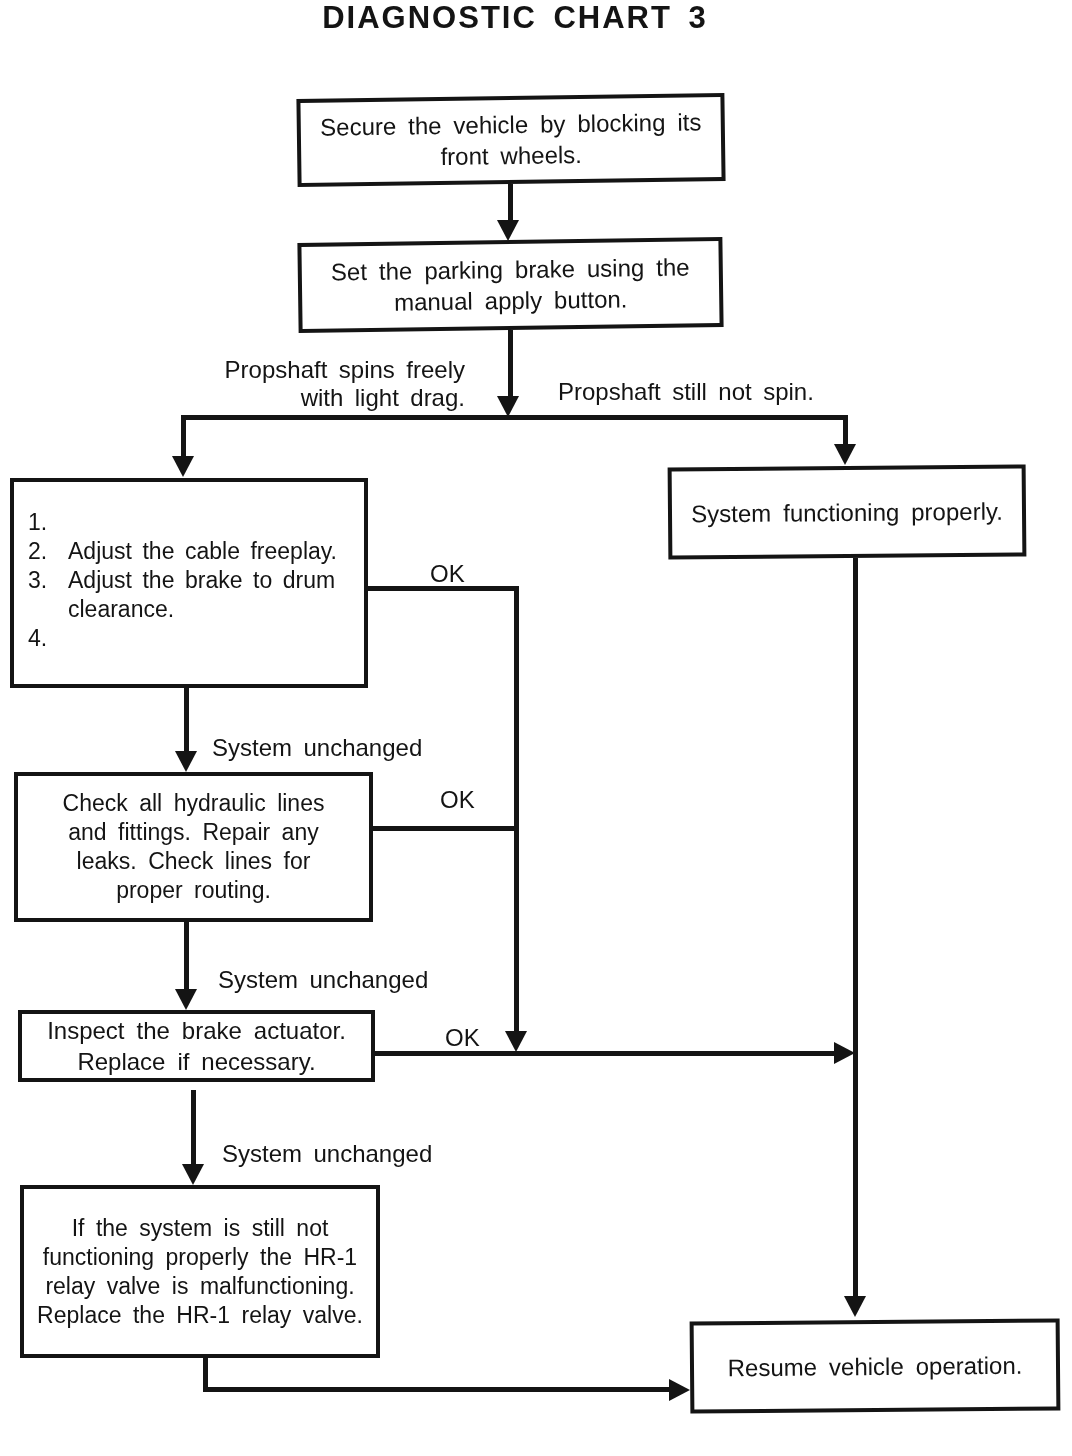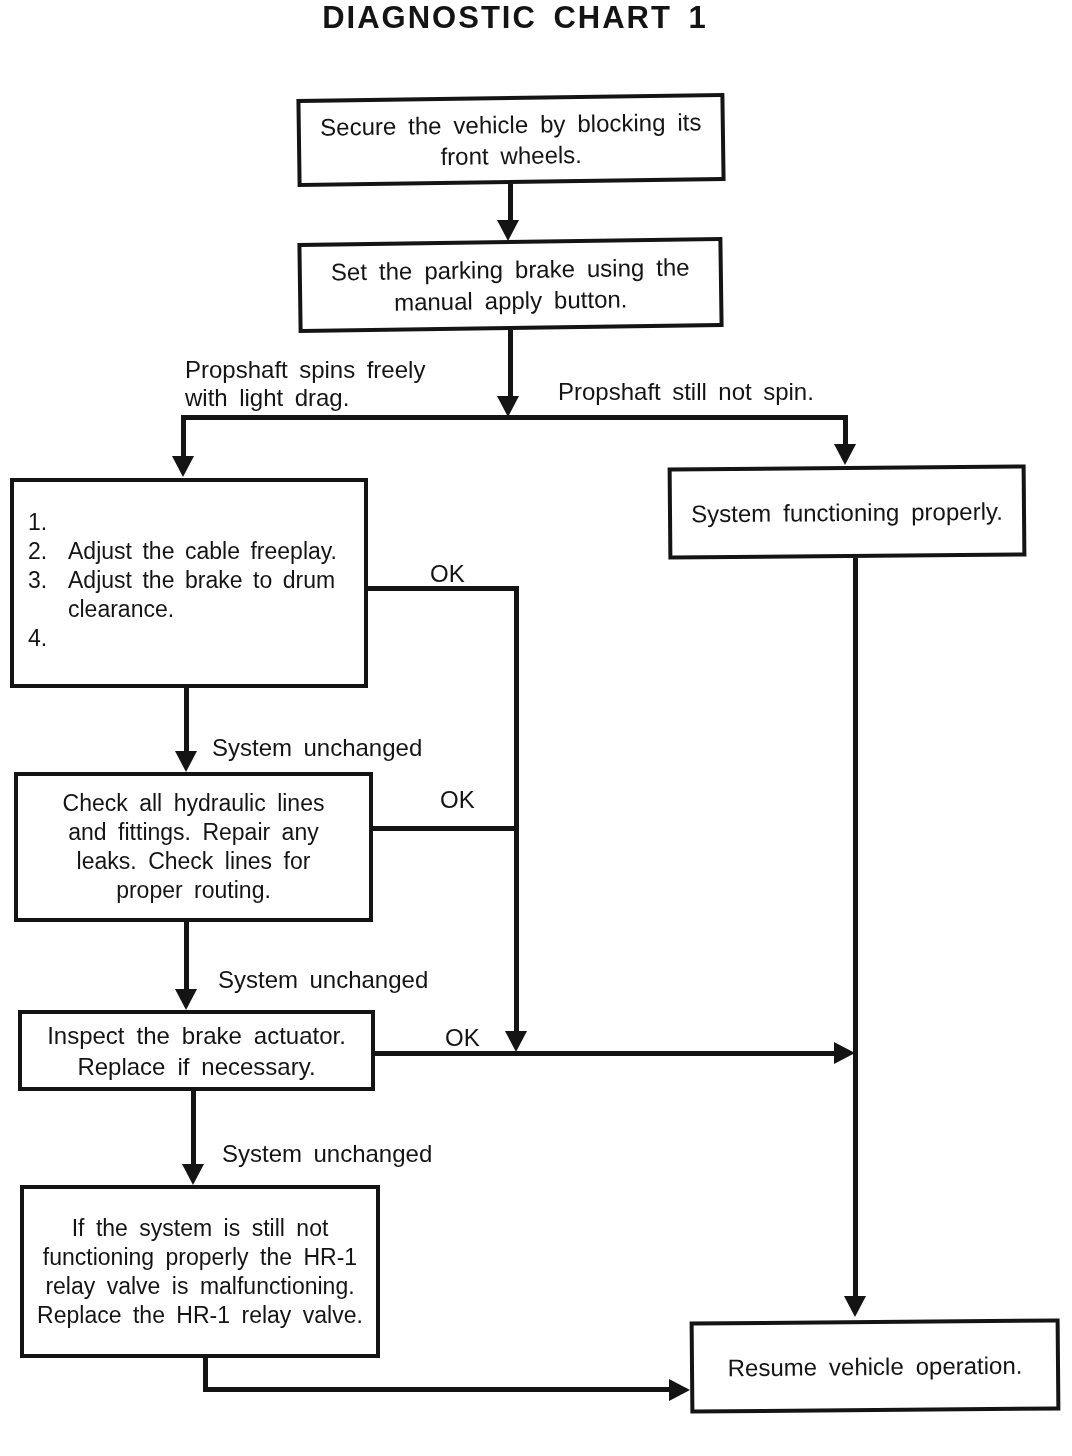--- a/index.html
+++ b/index.html
@@ -54,21 +54,21 @@
   .list-row{display:flex;}
   .list-num{width:40px;flex-shrink:0;}
   .list-text{flex:1;}
   .edge-label{
     position:absolute;
     font-size:24px;
     word-spacing:0.2em;
     color:var(--ink);
     white-space:nowrap;
   }
-  .edge-label.wrap{white-space:normal;text-align:left;}
+  .edge-label.wrap{white-space:normal;text-align:right;}
   .hline,.vline{position:absolute;background:var(--ink);}
   .hline{height:5px;}
   .vline{width:5px;}
   .arrow-down{
     position:absolute;width:0;height:0;
     border-left:11px solid transparent;
     border-right:11px solid transparent;
     border-top:21px solid var(--ink);
   }
   .arrow-right{
@@ -78,21 +78,21 @@
     border-left:21px solid var(--ink);
   }
   .tilt-a{transform:rotate(-0.8deg);}
   .tilt-b{transform:rotate(-0.5deg);}
 </style>
 </head>
 <body>
 
 <div class="page">
 
-  <div class="title">DIAGNOSTIC CHART 1</div>
+  <div class="title">DIAGNOSTIC CHART 3</div>
 
   <div class="node tilt-a" style="left:297px;top:96px;width:428px;height:88px;">
     <span>Secure the vehicle by blocking its front wheels.</span>
   </div>
 
   <div class="vline" style="left:508px;top:184px;height:38px;"></div>
   <div class="arrow-down" style="left:497px;top:220px;"></div>
 
   <div class="node tilt-a" style="left:298px;top:240px;width:425px;height:90px;">
     <span>Set the parking brake using the manual apply button.</span>
@@ -145,21 +145,21 @@
     <span>Check all hydraulic lines and fittings. Repair any leaks. Check lines for proper routing.</span>
   </div>
 
   <div class="edge-label" style="left:440px;top:786px;">OK</div>
   <div class="hline" style="left:373px;top:826px;width:146px;"></div>
 
   <div class="vline" style="left:184px;top:922px;height:68px;"></div>
   <div class="arrow-down" style="left:175px;top:989px;"></div>
   <div class="edge-label" style="left:218px;top:966px;">System unchanged</div>
 
-  <div class="node" style="left:18px;top:1010px;width:357px;height:81px;">
+  <div class="node" style="left:18px;top:1010px;width:357px;height:72px;">
     <span>Inspect the brake actuator. Replace if necessary.</span>
   </div>
 
   <div class="edge-label" style="left:445px;top:1024px;">OK</div>
   <div class="hline" style="left:375px;top:1051px;width:460px;"></div>
   <div class="arrow-right" style="left:834px;top:1042px;"></div>
 
   <div class="vline" style="left:191px;top:1090px;height:75px;"></div>
   <div class="arrow-down" style="left:182px;top:1164px;"></div>
   <div class="edge-label" style="left:222px;top:1140px;">System unchanged</div>

